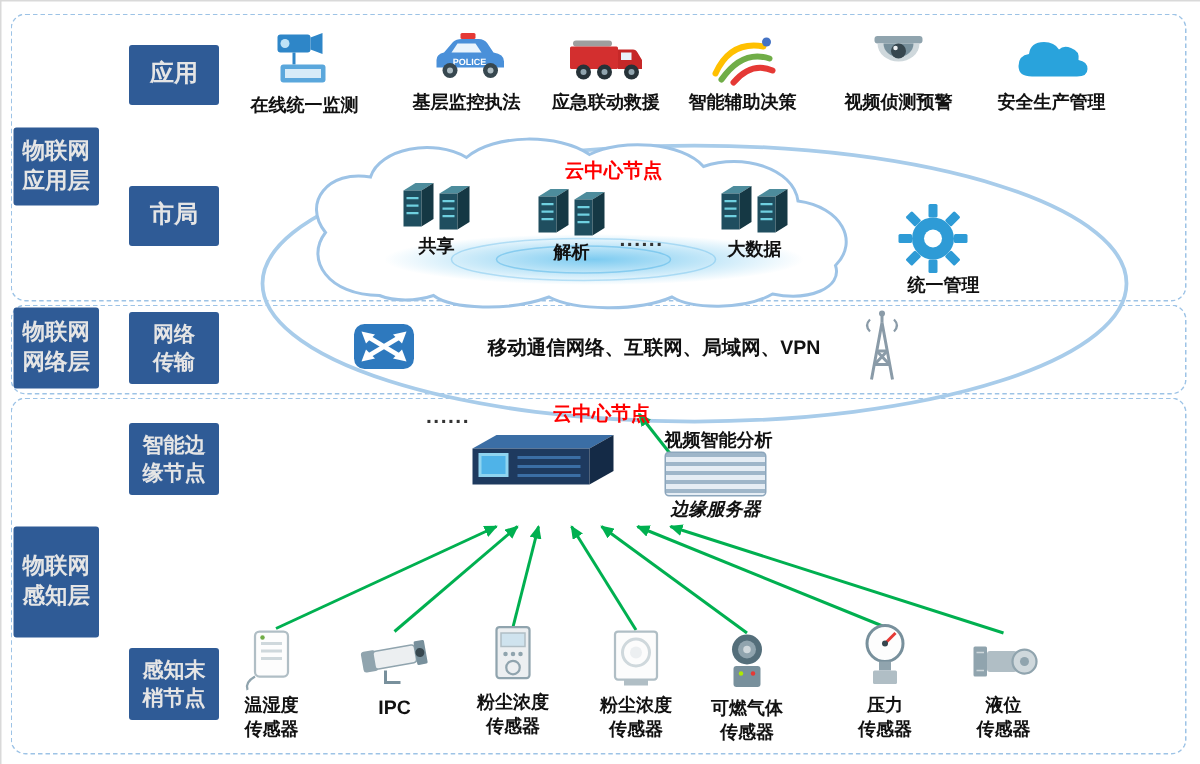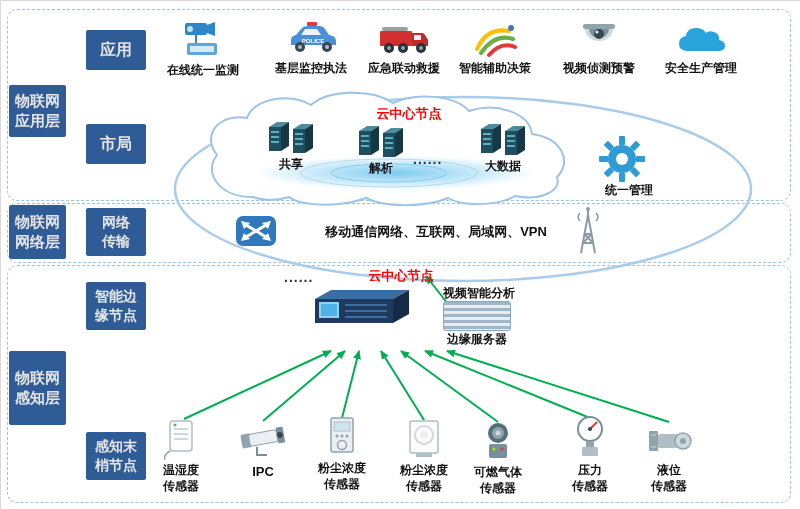--- a/index.html
+++ b/index.html
@@ -7,21 +7,21 @@
   .abs{position:absolute;}
   .dashed{position:absolute;border:1.5px dashed #9DC3E6;border-radius:10px;}
   .vlabel{position:absolute;background:#2F5B96;color:#e5e5e5;font-weight:bold;display:flex;flex-direction:column;
           align-items:center;justify-content:center;text-align:center;line-height:1.35;border-radius:2px;}
   .item{position:absolute;display:flex;flex-direction:column;align-items:center;gap:2px;}
   .lbl{font-size:12px;font-weight:bold;color:#111;text-align:center;white-space:nowrap;line-height:14px;}
   .red-title{position:absolute;color:#FF0000;font-weight:bold;font-size:13px;text-align:center;}
   .dots{position:absolute;color:#333;font-weight:bold;font-size:14px;letter-spacing:1px;}
   .stripes{position:absolute;background:repeating-linear-gradient(180deg,#9FB6C9 0 3px,#E6EDF4 3px 6px);
            border:1px solid #8CA6BC;border-radius:3px;}
-  .italic{}
+  .italic{font-style:italic;}
 </style>
 </head>
 <body>
 
 <div class="canvas">
 
   <div class="dashed" style="left:6px;top:8px;width:782px;height:190px"></div>
   <div class="dashed" style="left:6px;top:202px;width:782px;height:58px"></div>
   <div class="dashed" style="left:6px;top:264px;width:782px;height:236px"></div>
 

